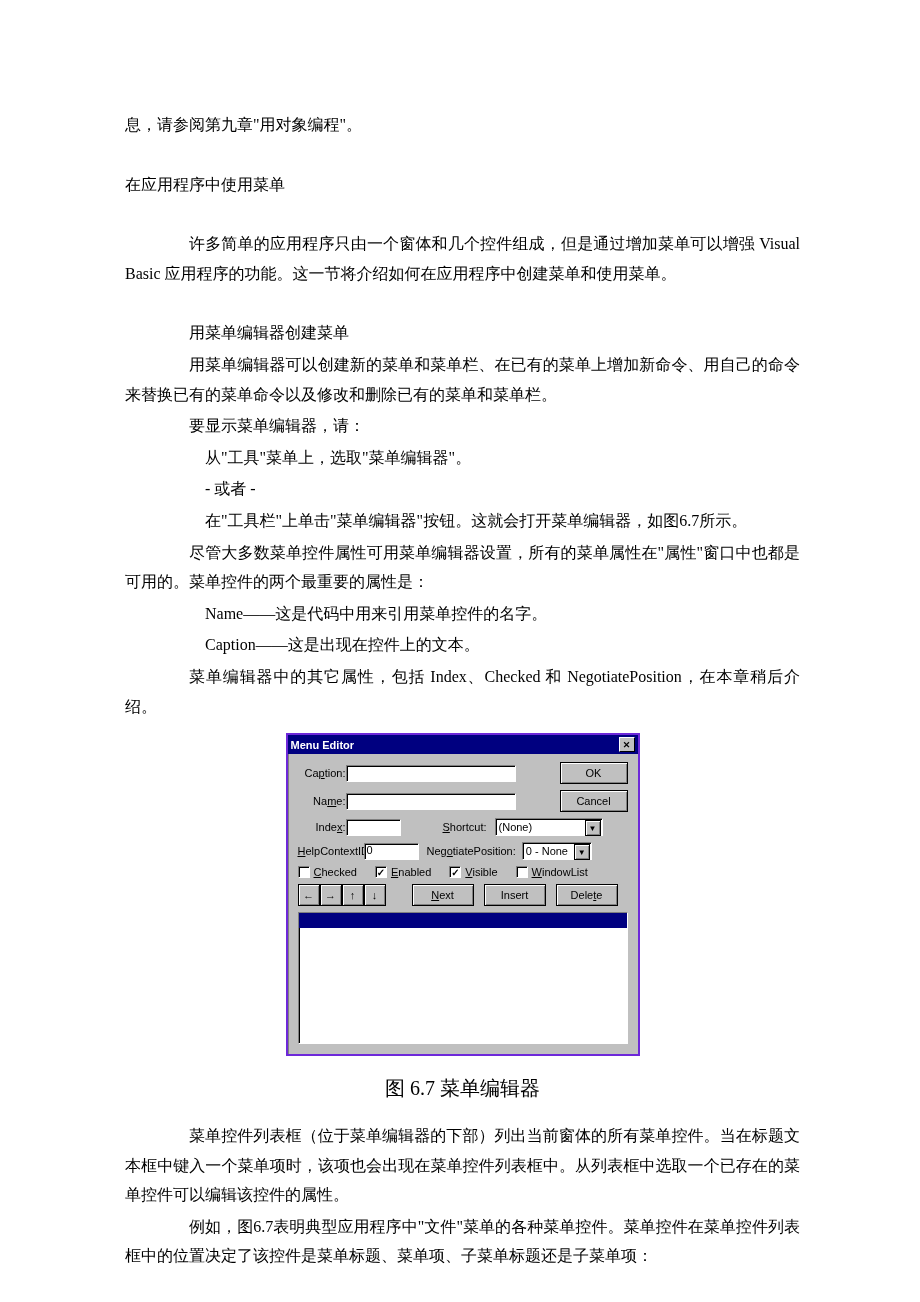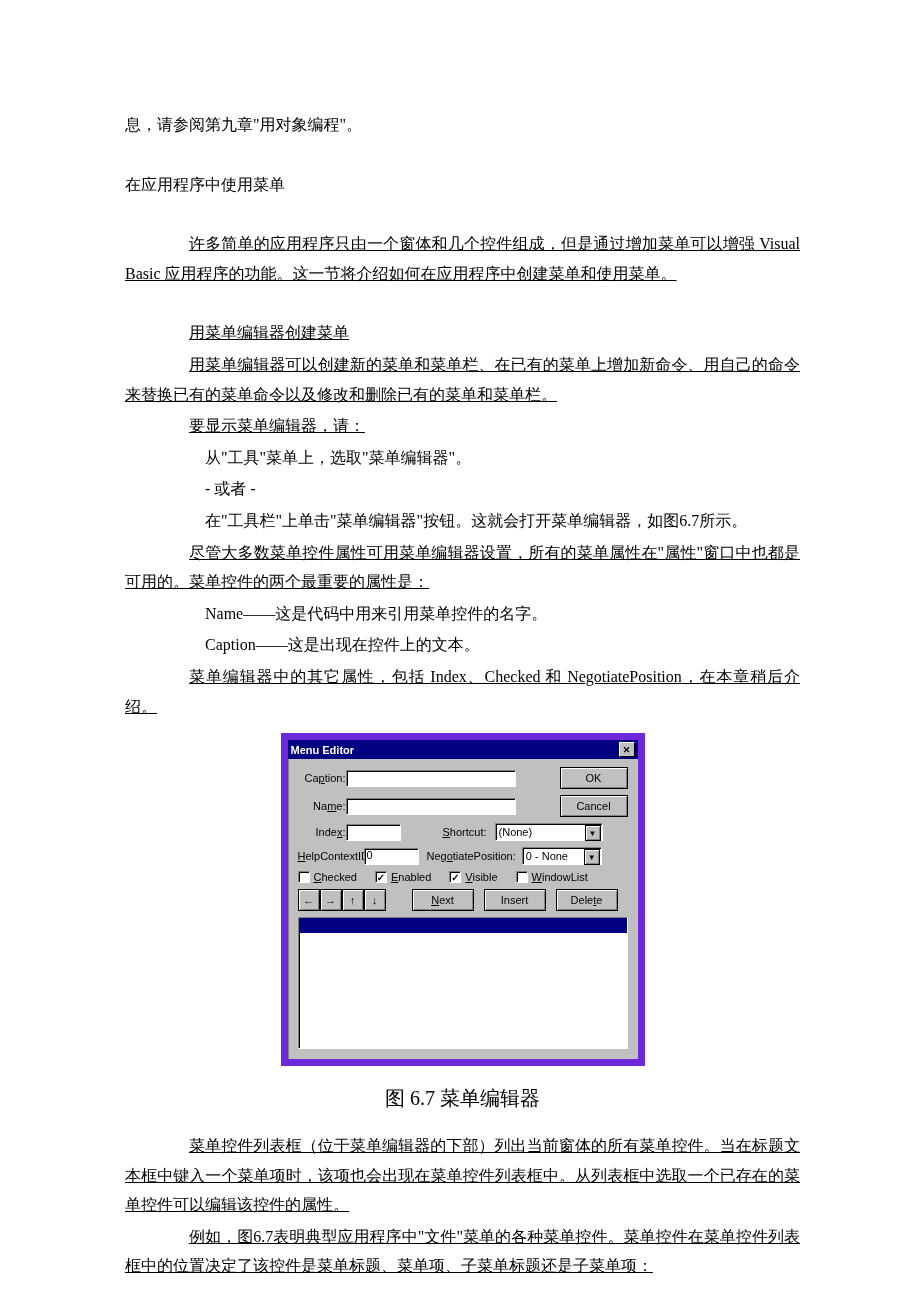--- a/index.html
+++ b/index.html
@@ -11,28 +11,28 @@
     line-height: 1.85;
     color: #000;
   }
   .page {
     width: 920px;
     min-height: 1302px;
     padding: 110px 120px 60px 125px;
     box-sizing: border-box;
   }
   .para { text-align: justify; margin: 0 0 2px 0; }
-  .indent2 { text-indent: 4em; text-decoration: underline; }
+  .indent2 { text-indent: 4em; }
   .indent3 { text-indent: 5em; }
   .section-gap { margin-top: 30px; }
   .figure-wrap { margin: 12px 0 6px 0; display:flex; justify-content:center; }
   .menu-editor {
     width: 350px;
     background: #c0c0c0;
-    border: 7px solid #6d28d9;
+    border: 2px solid #6d28d9;
     font-family: "MS Sans Serif", Tahoma, sans-serif;
     font-size: 11px;
     line-height: normal;
     box-shadow: 1px 1px 0 #808080 inset;
   }
   .titlebar {
     background: #000080;
     color: #fff;
     font-weight: bold;
     padding: 2px 3px;
@@ -190,21 +190,21 @@
             <span class="arrow">▼</span>
           </div>
         </div>
 
         <div class="row">
           <span class="lbl-wide" style="width:66px"><span class="u">H</span>elpContextID:</span>
           <div class="inp" style="width:55px">0</div>
           <div style="width:8px"></div>
           <span>Neg<span class="u">o</span>tiatePosition:</span>
           <div style="width:6px"></div>
-          <div class="select" style="width:80px">
+          <div class="select" style="width:70px">
             <span>0 - None</span>
             <span class="arrow">▼</span>
           </div>
         </div>
 
         <div class="row" style="gap:18px;">
           <div class="chk">
             <span class="chkbox"></span>
               <span><span class="u">C</span>hecked</span>
           </div>

